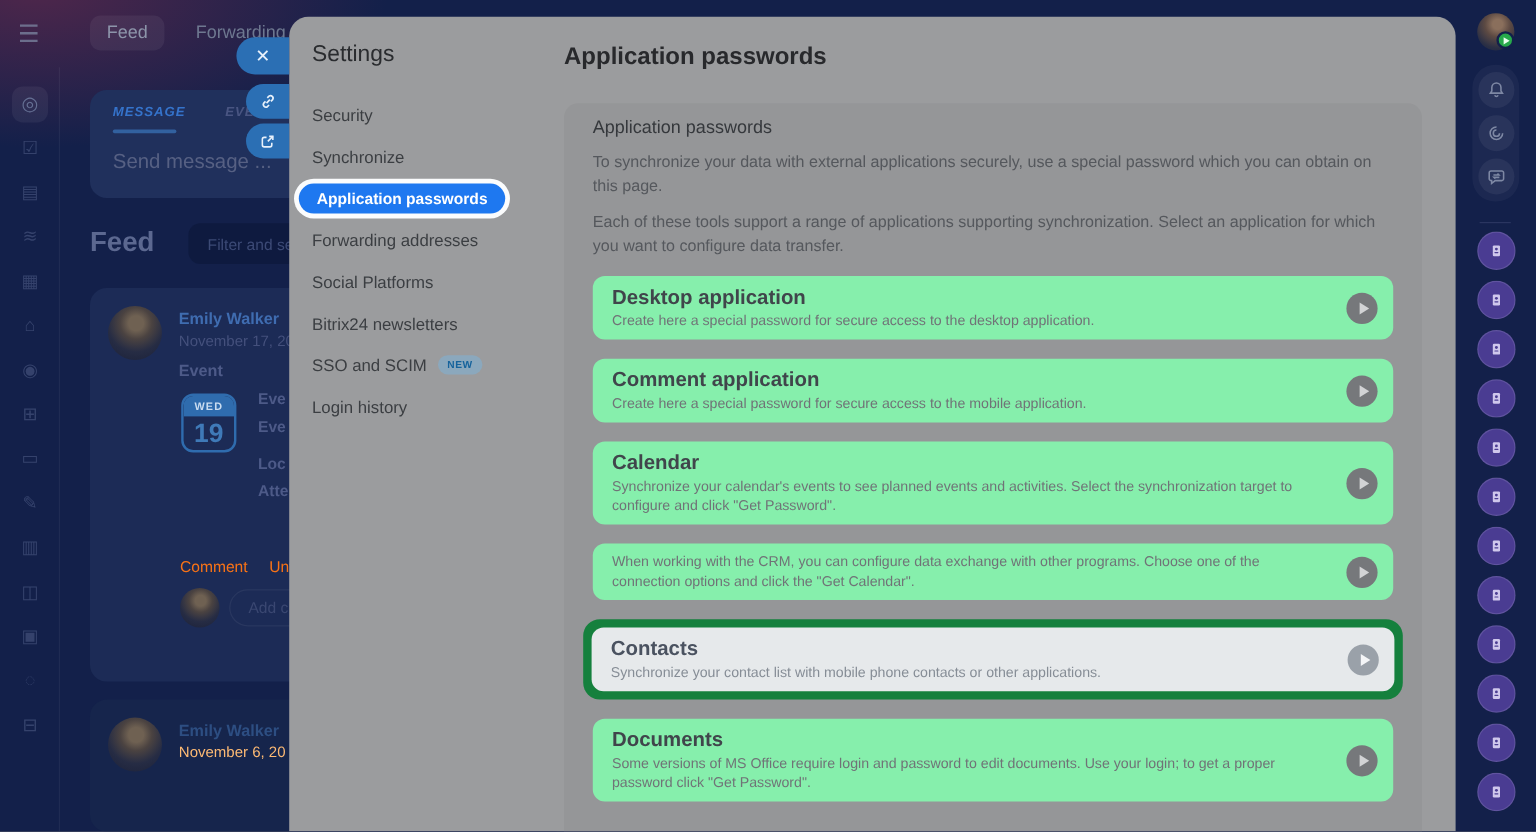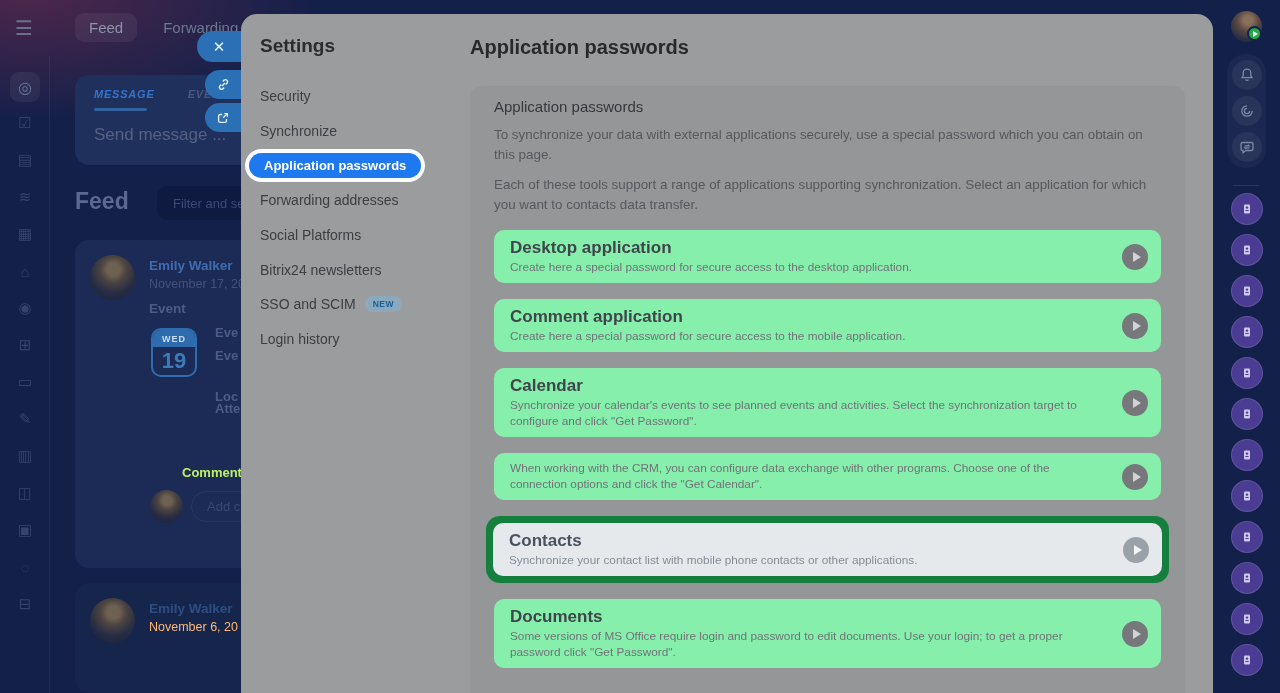--- a/index.html
+++ b/index.html
@@ -58,21 +58,21 @@
   .post2 .pdate { position:absolute; left:74px; top:37px; font-size:12.5px; color:#fdba74; }
   .ptype { position:absolute; left:74px; top:61px; font-size:13.5px; font-weight:bold; color:#4d5a88; }
   .calchip { position:absolute; left:76px; top:88px; width:46px; height:49px;
              border:2px solid #2f6cae; border-radius:10px; overflow:hidden; }
   .calday { height:17px; background:#2f6cae; color:#c9dcf0; font-size:9px; font-weight:bold;
             letter-spacing:1px; display:flex; align-items:center; justify-content:center; }
   .caldate { height:28px; color:#3f7ab8; font-size:22px; font-weight:bold;
              display:flex; align-items:center; justify-content:center; }
   .pfield { position:absolute; left:140px; font-size:13px; font-weight:600; color:#4d5a88; }
   .pactions { position:absolute; left:75px; top:225px; display:flex; gap:18px; }
-  .pactions span { font-size:13px; font-weight:700; color:#bef264; cursor:pointer;margin-left:32px; }
+  .pactions span { font-size:13px; font-weight:400; color:#f97316; cursor:pointer; }
   .crow { position:absolute; left:75px; top:250px; }
   .cav { position:absolute; left:0; top:0; width:33px; height:33px; }
   .addpill { position:absolute; left:41px; top:1px; width:280px; height:31px;
              border:1px solid rgba(255,255,255,.06); border-radius:16px;
              display:flex; align-items:center; padding-left:15px; cursor:text; }
   .addpill span { font-size:13px; color:#3a4771; }
 
   .rightbar { position:absolute; right:0; top:0; width:67px; height:693px; }
   .ravatar { position:absolute; left:18px; top:11px; width:31px; height:31px; border-radius:50%;
     background:radial-gradient(circle at 55% 30%, #8a6f5c 0 15%, #5d4a43 38%, #2a2f45 72%, #1d2340 100%);
@@ -100,21 +100,21 @@
           display:flex; align-items:center; justify-content:center; color:#e8f1fb; }
   .edge.close { left:197px; top:31px; width:44px; height:31px; border-radius:16px 0 0 16px; font-size:15px; }
   .edge.link  { left:205px; top:70px; width:36px; height:29px; border-radius:15px 0 0 15px; }
   .edge.ext   { left:205px; top:103px; width:36px; height:29px; border-radius:15px 0 0 15px; }
   .edge svg { stroke:#e8f1fb; fill:none; stroke-width:1.5; }
 
   
   .modal { position:absolute; left:241px; top:14px; width:972px; height:679px; z-index:10;
            background:#9b9c9e; border-radius:16px 16px 0 0; overflow:hidden; }
   .menu-col { position:absolute; left:0; top:0; width:229px; height:100%; }
-  .settings-title { position:absolute; left:19px; top:21px; font-size:19px; font-weight:bold; color:#2a2c2f; }
+  .settings-title { position:absolute; left:19px; top:21px; font-size:19px; font-weight:normal; color:#2a2c2f; }
   .menu { position:absolute; left:0; top:65px; width:229px; }
   .mitem { height:34.7px; display:flex; align-items:center; padding-left:19px;
            font-size:14px; color:#3b3e42; cursor:pointer; }
   .mitem-ringwrap { height:34.7px; display:flex; align-items:center; padding-left:4px; }
   .mring { background:#fbfcfd; border-radius:18px; padding:4px; }
   .mpill { display:block; background:#1e78f0; color:#ffffff; font-size:13px; font-weight:bold;
            padding:5px 15px; border-radius:14px; cursor:pointer; white-space:nowrap; }
   .newbadge { margin-left:9px; background:#8ba8bd; color:#16639c; font-size:8.5px; font-weight:bold;
               letter-spacing:.5px; padding:3px 8px; border-radius:9px; }
 
@@ -226,21 +226,21 @@
       <div class="pav portrait"></div>
       <div class="pauthor">Emily Walker</div>
       <div class="pdate">November 17, 20</div>
       <div class="ptype">Event</div>
       <div class="calchip">
         <div class="calday">WED</div>
         <div class="caldate">19</div>
       </div>
       <span class="pfield" style="top:85px">Eve</span>
       <span class="pfield" style="top:108px">Eve</span>
-      <span class="pfield" style="top:149px">Loc</span>
+      <span class="pfield" style="top:139px">Loc</span>
       <span class="pfield" style="top:161px">Atte</span>
       <div class="pactions">
         <span>Comment</span>
         <span>Unfo</span>
       </div>
       <div class="crow">
         <div class="cav portrait"></div>
         <div class="addpill">
           <span>Add c</span>
         </div>
@@ -407,21 +407,21 @@
         </div>
         <div class="mitem">Login history</div>
       </nav>
     </div>
 
     <div class="main-col">
       <h1 class="pagetitle">Application passwords</h1>
       <section class="card">
         <h3>Application passwords</h3>
         <p class="intro">To synchronize your data with external applications securely, use a special password which you can obtain on this page.</p>
-        <p class="intro">Each of these tools support a range of applications supporting synchronization. Select an application for which you want to contacts data transfer.</p>
+        <p class="intro">Each of these tools support a range of applications supporting synchronization. Select an application for which you want to configure data transfer.</p>
 
         <div class="row">
           <h4>Desktop application</h4>
           <p>Create here a special password for secure access to the desktop application.</p>
           <div class="chev">
               <i></i>
             </div>
         </div>
 
         <div class="row">

